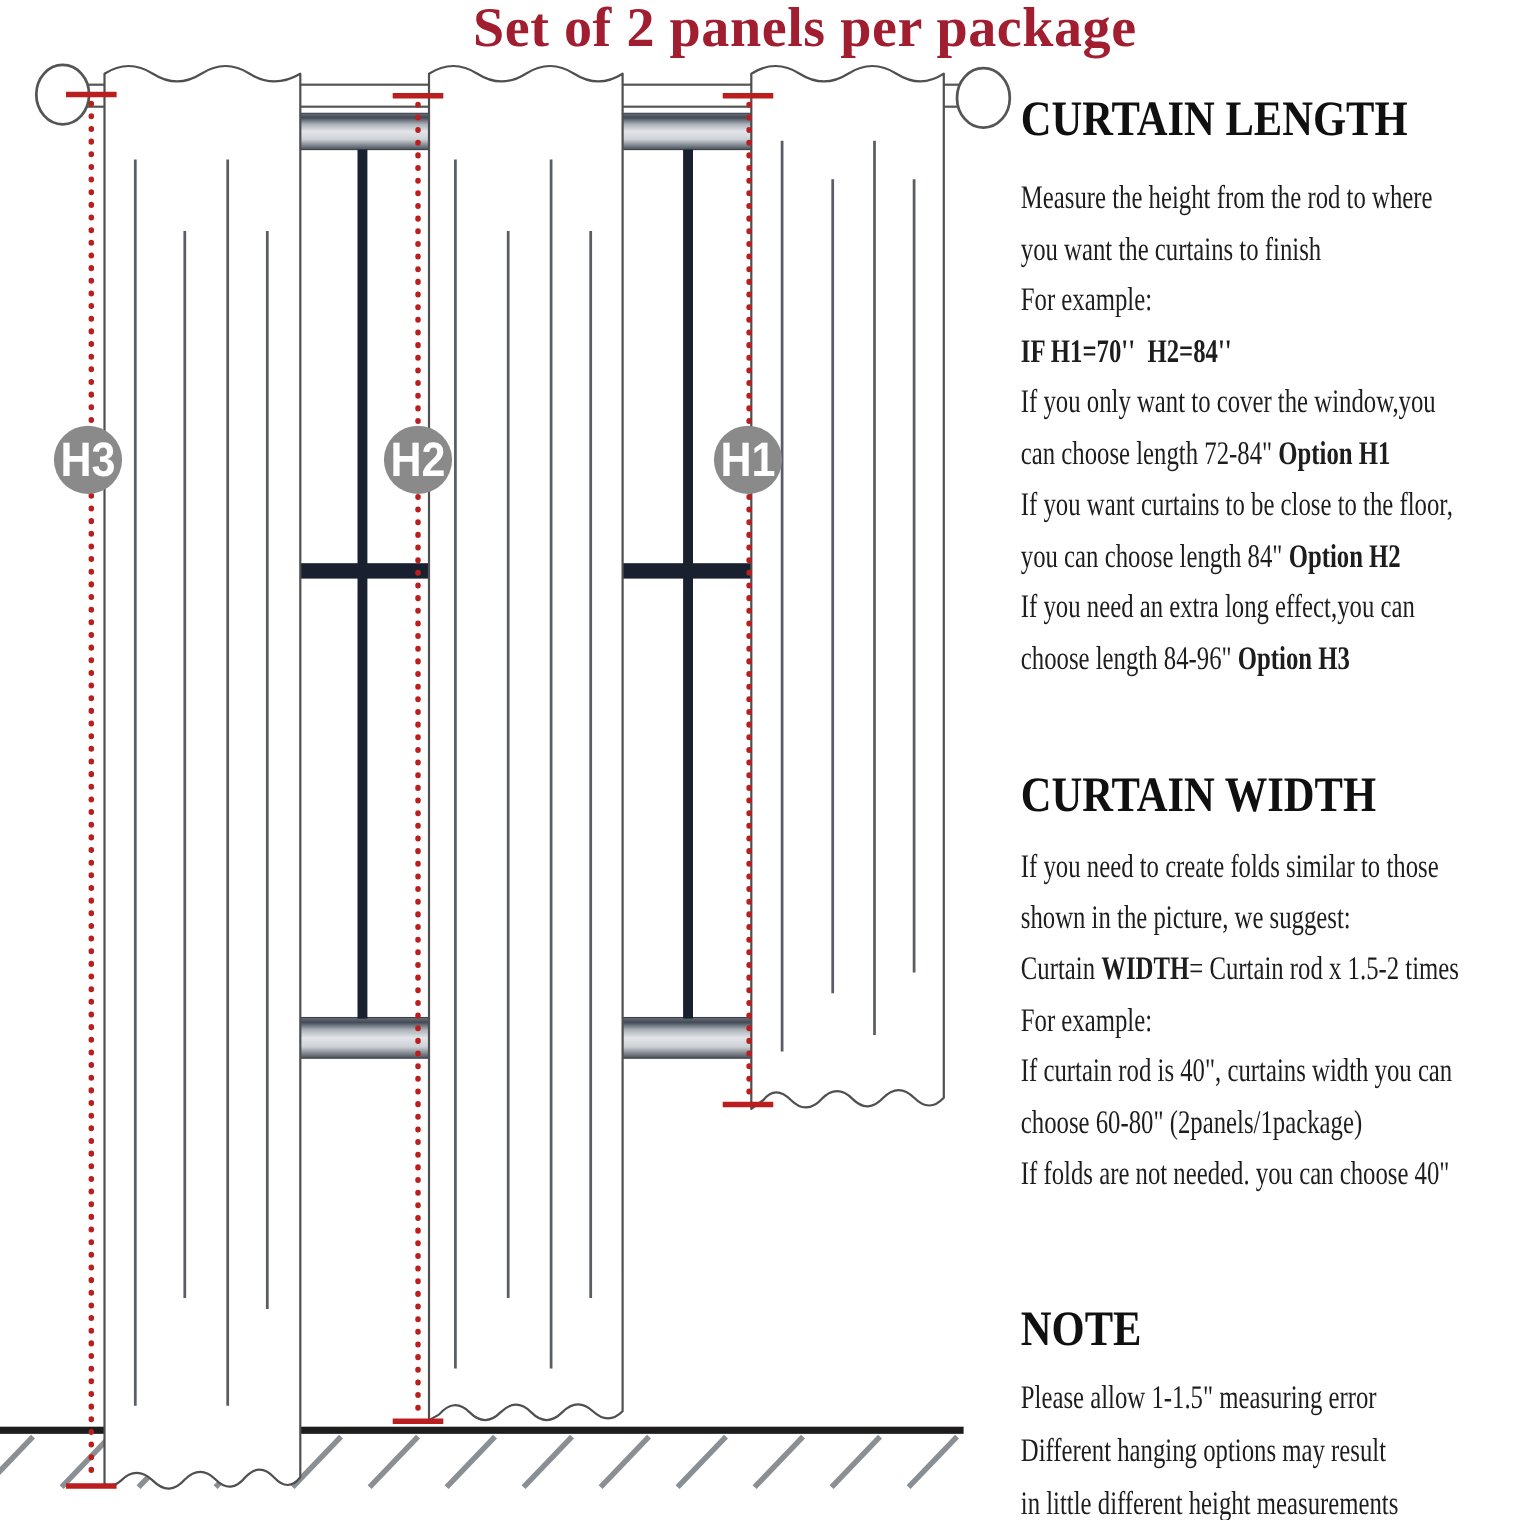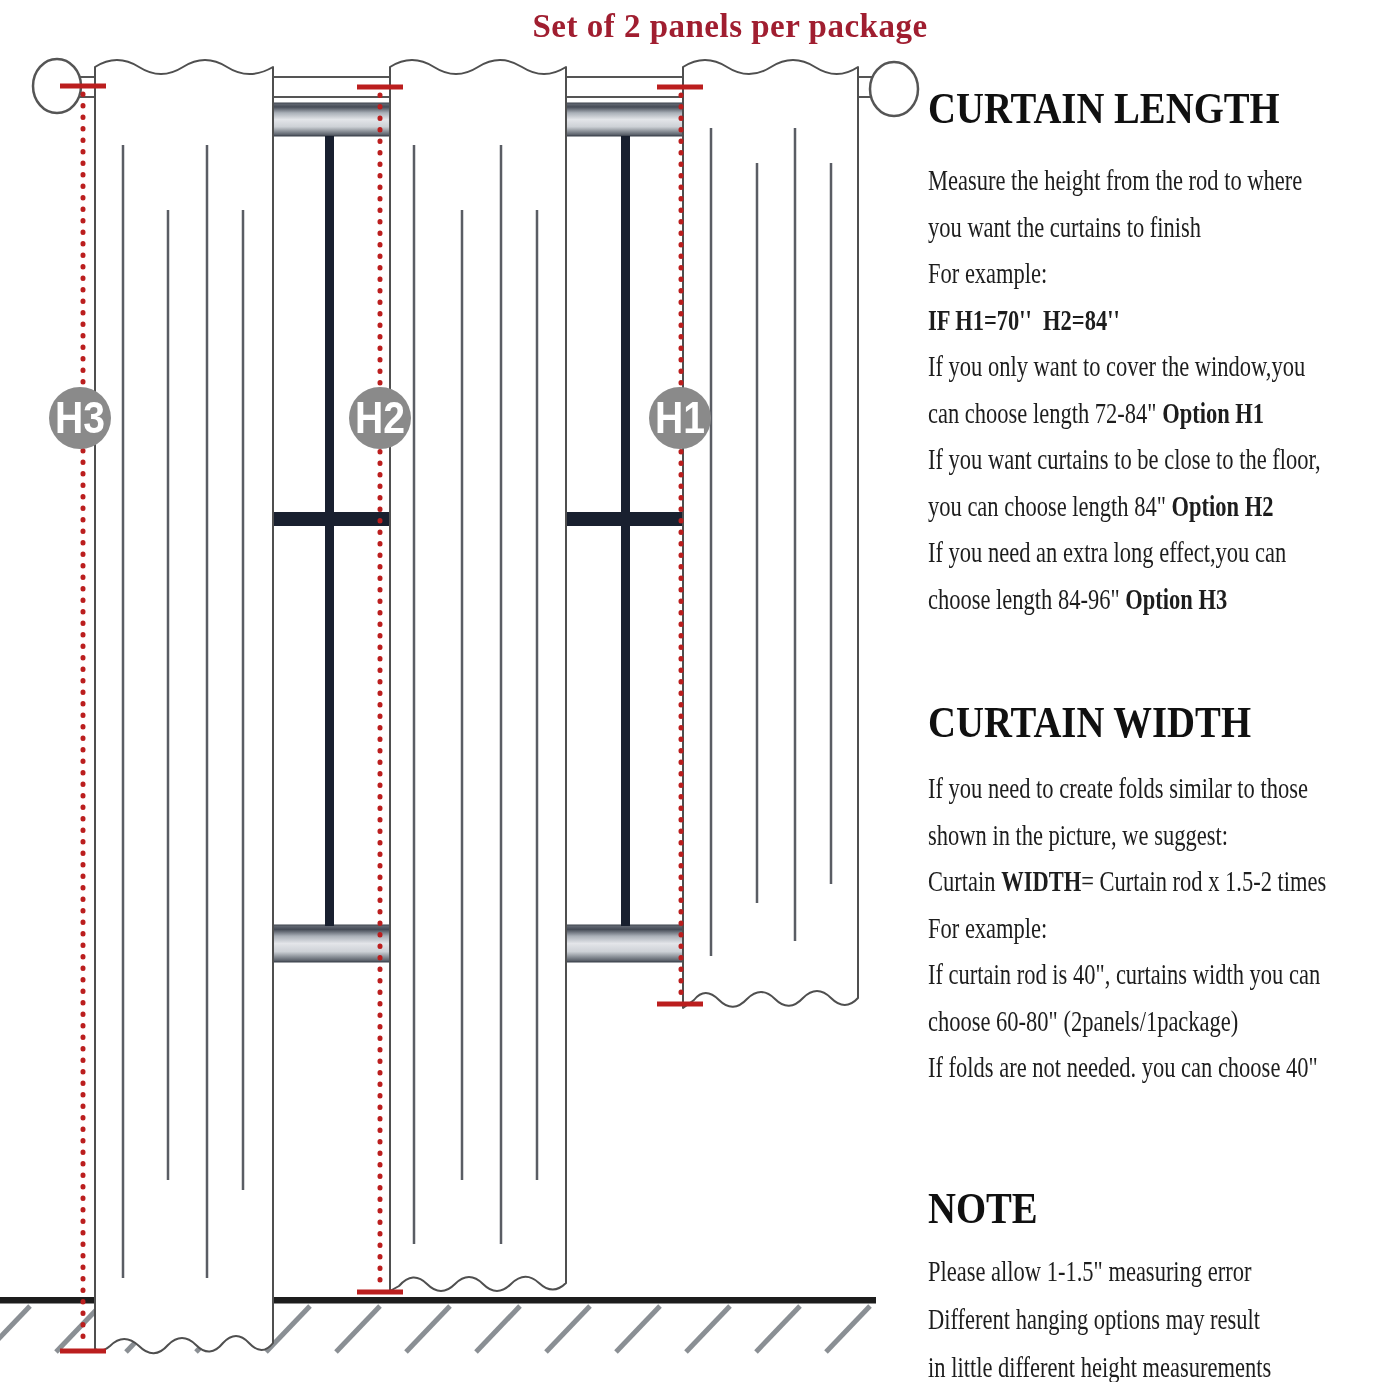--- a/index.html
+++ b/index.html
@@ -2,21 +2,21 @@
 <html><head>
 <meta charset="utf-8">
 <style>
   html,body{margin:0;padding:0;}
   body{
     width:1399px;height:1382px;position:relative;overflow:hidden;
     background:#ffffff;font-family:"Liberation Serif",serif;
   }
   .title{
     position:absolute;left:430px;top:0;width:600px;text-align:center;
-    font-weight:bold;font-size:33px;line-height:52px;color:#a01e30;
+    font-weight:bold;font-size:51px;line-height:52px;color:#a01e30;
     letter-spacing:.5px;white-space:pre;
   }
   #diagram{position:absolute;left:0;top:0;}
   .right-col{position:absolute;left:928px;top:70px;width:471px;}
   .sec-heading{
     margin:0;font-family:"Liberation Serif",serif;font-weight:bold;
     font-size:45px;line-height:45px;color:#101010;white-space:pre;
     transform:scaleX(0.86);transform-origin:0 50%;
   }
   .lines{

